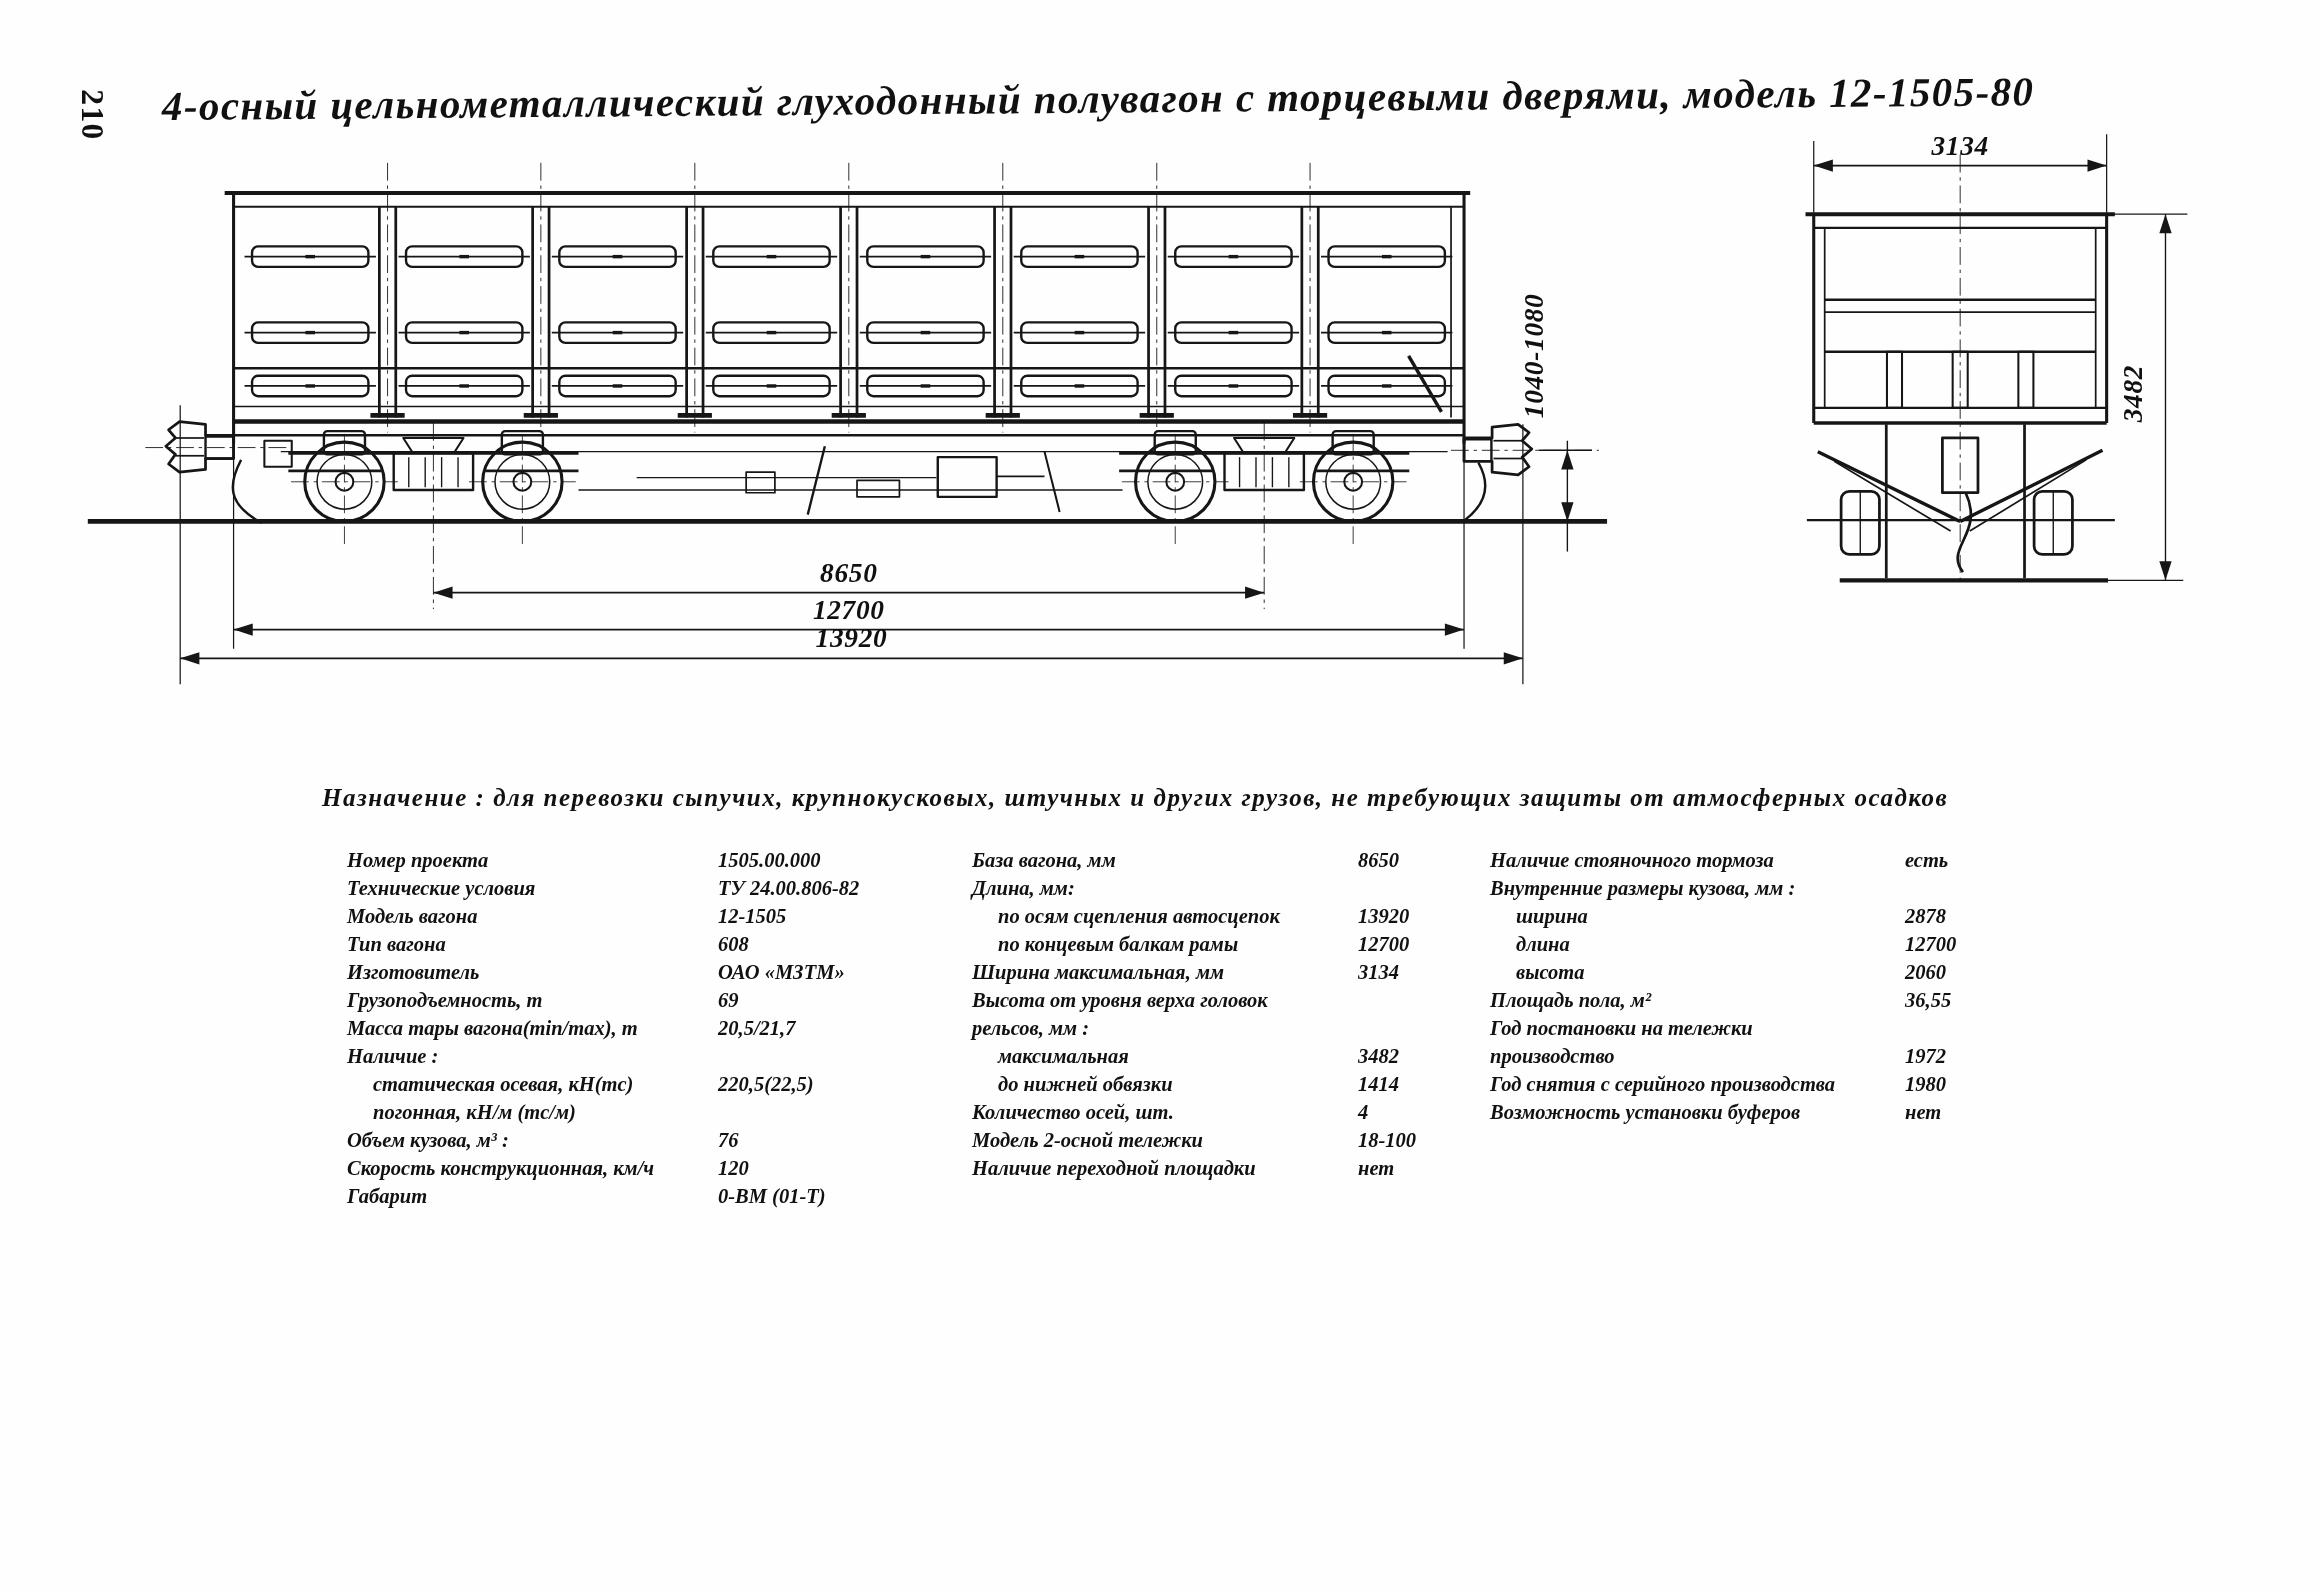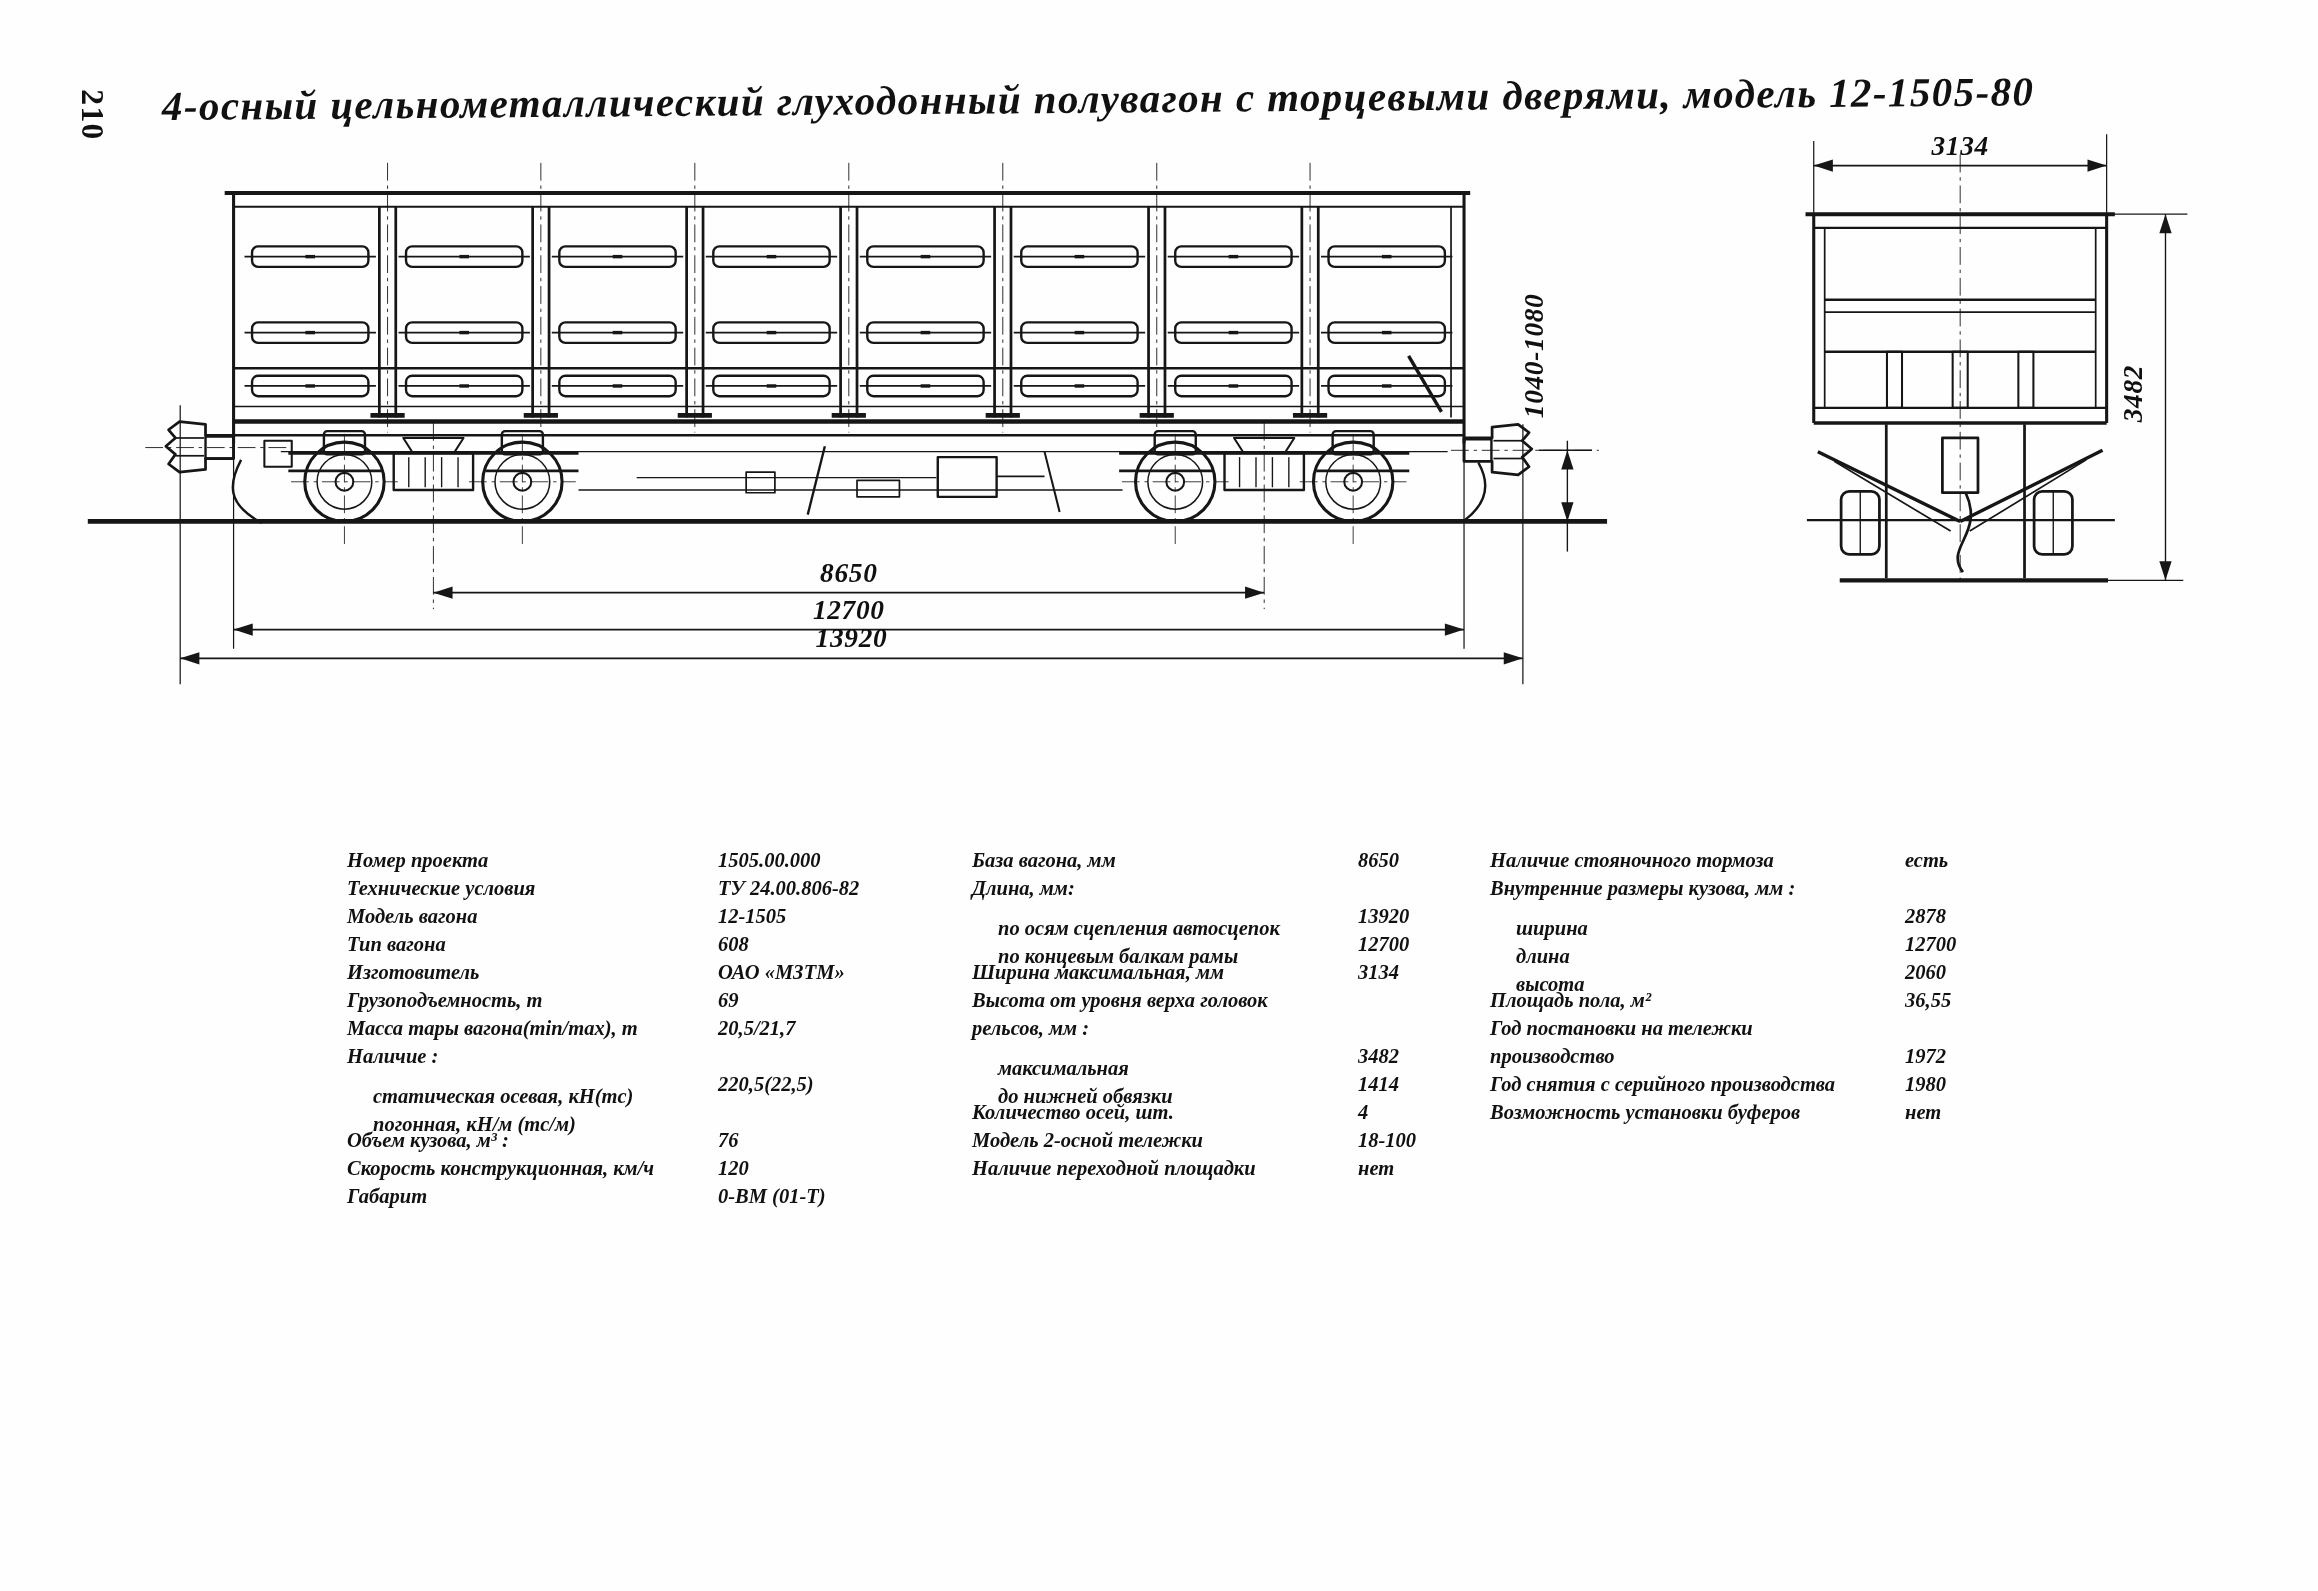--- a/index.html
+++ b/index.html
@@ -15,21 +15,21 @@
   .drawing line,.drawing rect,.drawing circle,.drawing path,.drawing polygon,.drawing polyline
     {stroke:#161616;fill:none;stroke-linejoin:round;}
   .drawing polygon.arr{fill:#161616;stroke:none;}
   .drawing text{fill:#101010;stroke:none;font:italic bold 40px "Liberation Serif",serif;letter-spacing:1px;}
   .cl{stroke-dasharray:26 7 5 7;}
   .col{position:absolute;top:846px;}
   .row{position:relative;height:28px;}
   .lbl,.val{position:absolute;top:0;white-space:nowrap;font-size:20.5px;font-weight:bold;font-style:italic;
             line-height:28px;}
   .lbl{left:16px;}
-  .lbl.ind{left:42px;margin-top:12px;}
+  .lbl.ind{left:42px;}
   .col1{left:331px;} .col1 .val{left:387px;}
   .col2{left:956px;} .col2 .val{left:402px;}
   .col3{left:1474px;} .col3 .val{left:431px;}
 </style>
 </head>
 <body>
 
 <div class="page">
 
   <div class="folio">210</div>
@@ -246,20 +246,21 @@
       <g>
         <line x1="3084" y1="313" x2="3196" y2="313" stroke-width="1.8"></line>
         <line x1="3164" y1="313" x2="3164" y2="848" stroke-width="2"></line>
         <polygon class="arr" points="3164,313 3155,341 3173,341"></polygon>
         <polygon class="arr" points="3164,848 3155,820 3173,820"></polygon>
         <text x="3130" y="575" text-anchor="middle" transform="rotate(-90 3130 575)">3482</text>
       </g>
     </g>
   </svg>
 
+  <div class="purpose">Назначение : для перевозки сыпучих, крупнокусковых, штучных и других грузов, не требующих защиты от атмосферных осадков</div>
 
   <div class="col col1">
     <div class="row">
         <span class="lbl">Номер проекта</span>
         <span class="val">1505.00.000</span>
       </div>
     <div class="row">
         <span class="lbl">Технические условия</span>
         <span class="val">ТУ 24.00.806-82</span>
       </div>

